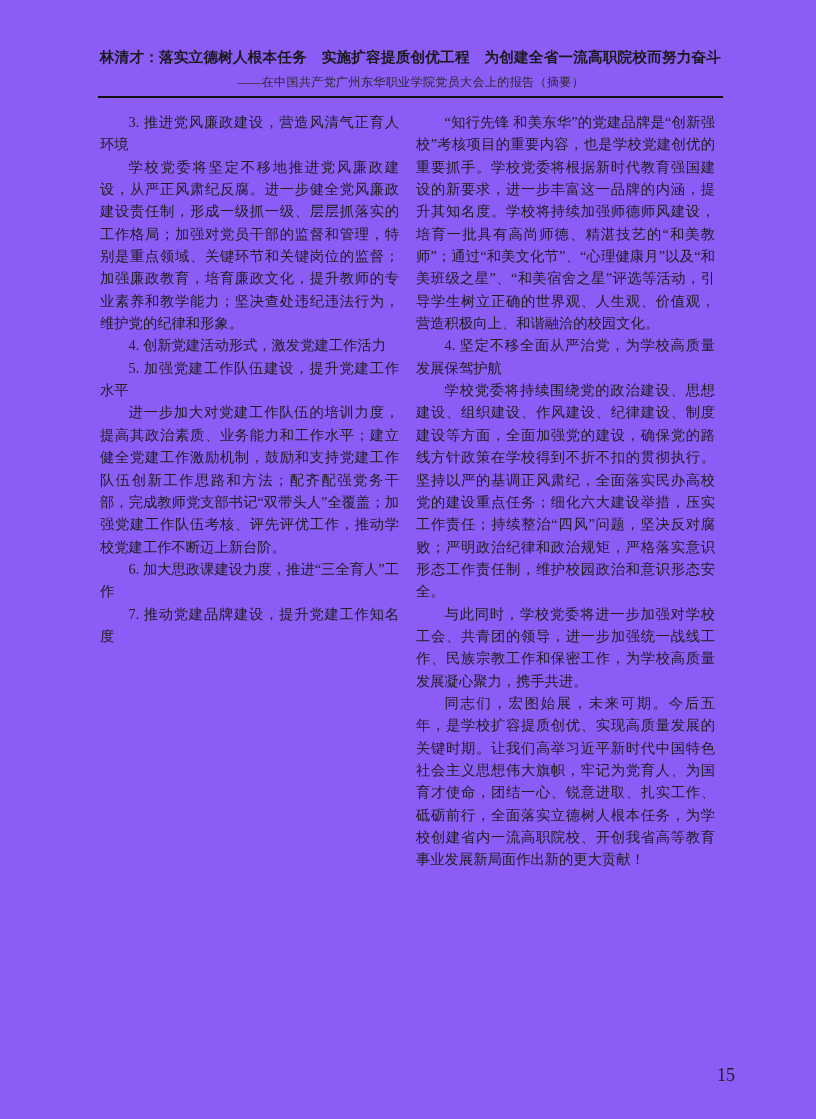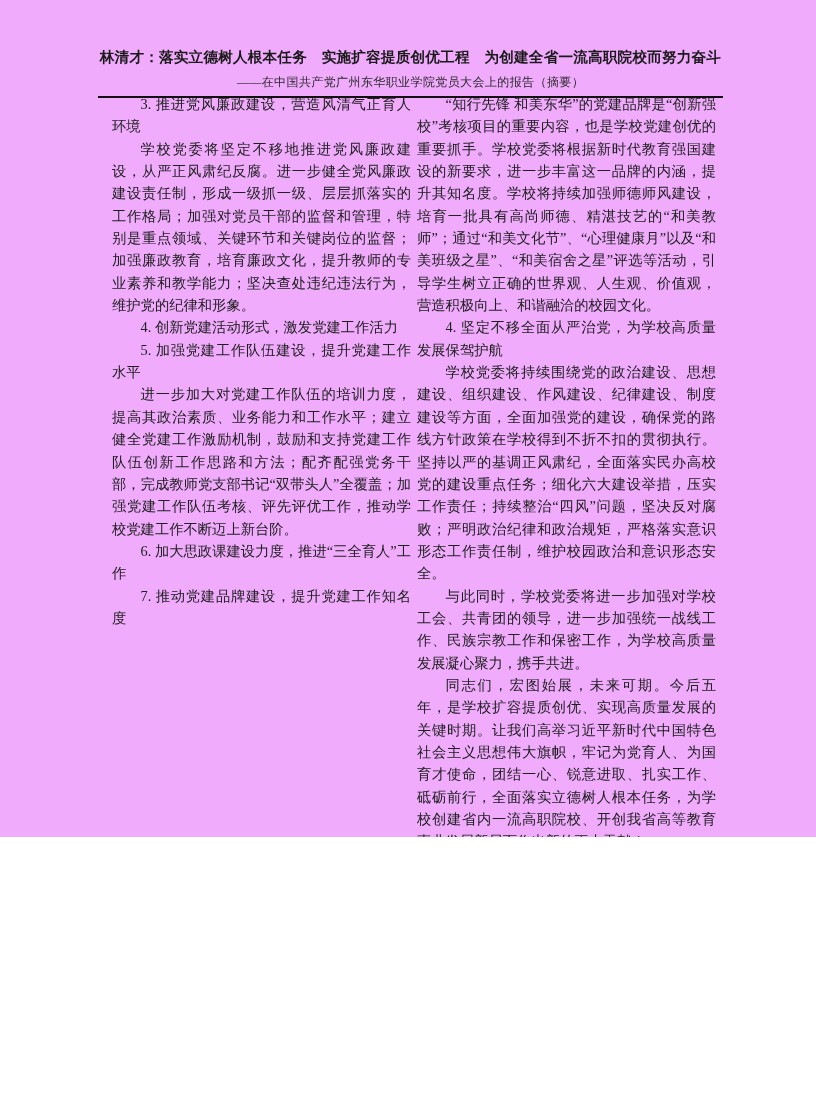--- a/index.html
+++ b/index.html
@@ -3,22 +3,22 @@
 <meta charset="utf-8">
 <style>
   html, body {
     margin: 0;
     padding: 0;
     background: #ffffff;
   }
   .page {
     position: relative;
     width: 816px;
-    height: 837px;
-    background: #f0abfc;
+    height: 1119px;
+    background: #8b5cf6;
     overflow: hidden;
     font-family: "Liberation Serif", "DejaVu Serif", serif;
     color: #1e1e1e;
   }
   .header {
     position: absolute;
     top: 48px;
     left: 98px;
     width: 625px;
     text-align: center;
@@ -40,26 +40,25 @@
   .rule {
     position: absolute;
     top: 96px;
     left: 98px;
     width: 625px;
     height: 2px;
     background: #111111;
   }
   .content {
     position: absolute;
-    top: 93px;
+    top: 111px;
     left: 100px;
     width: 616px;
     display: flex;
-    gap: 6px;
-    justify-content: flex-end;
+    gap: 17px;
   }
   .col {
     width: 299px;
     font-size: 14.3px;
     line-height: 22.35px;
     text-align: justify;
     text-justify: inter-character;
     color: #202020;
   }
   .col p {

